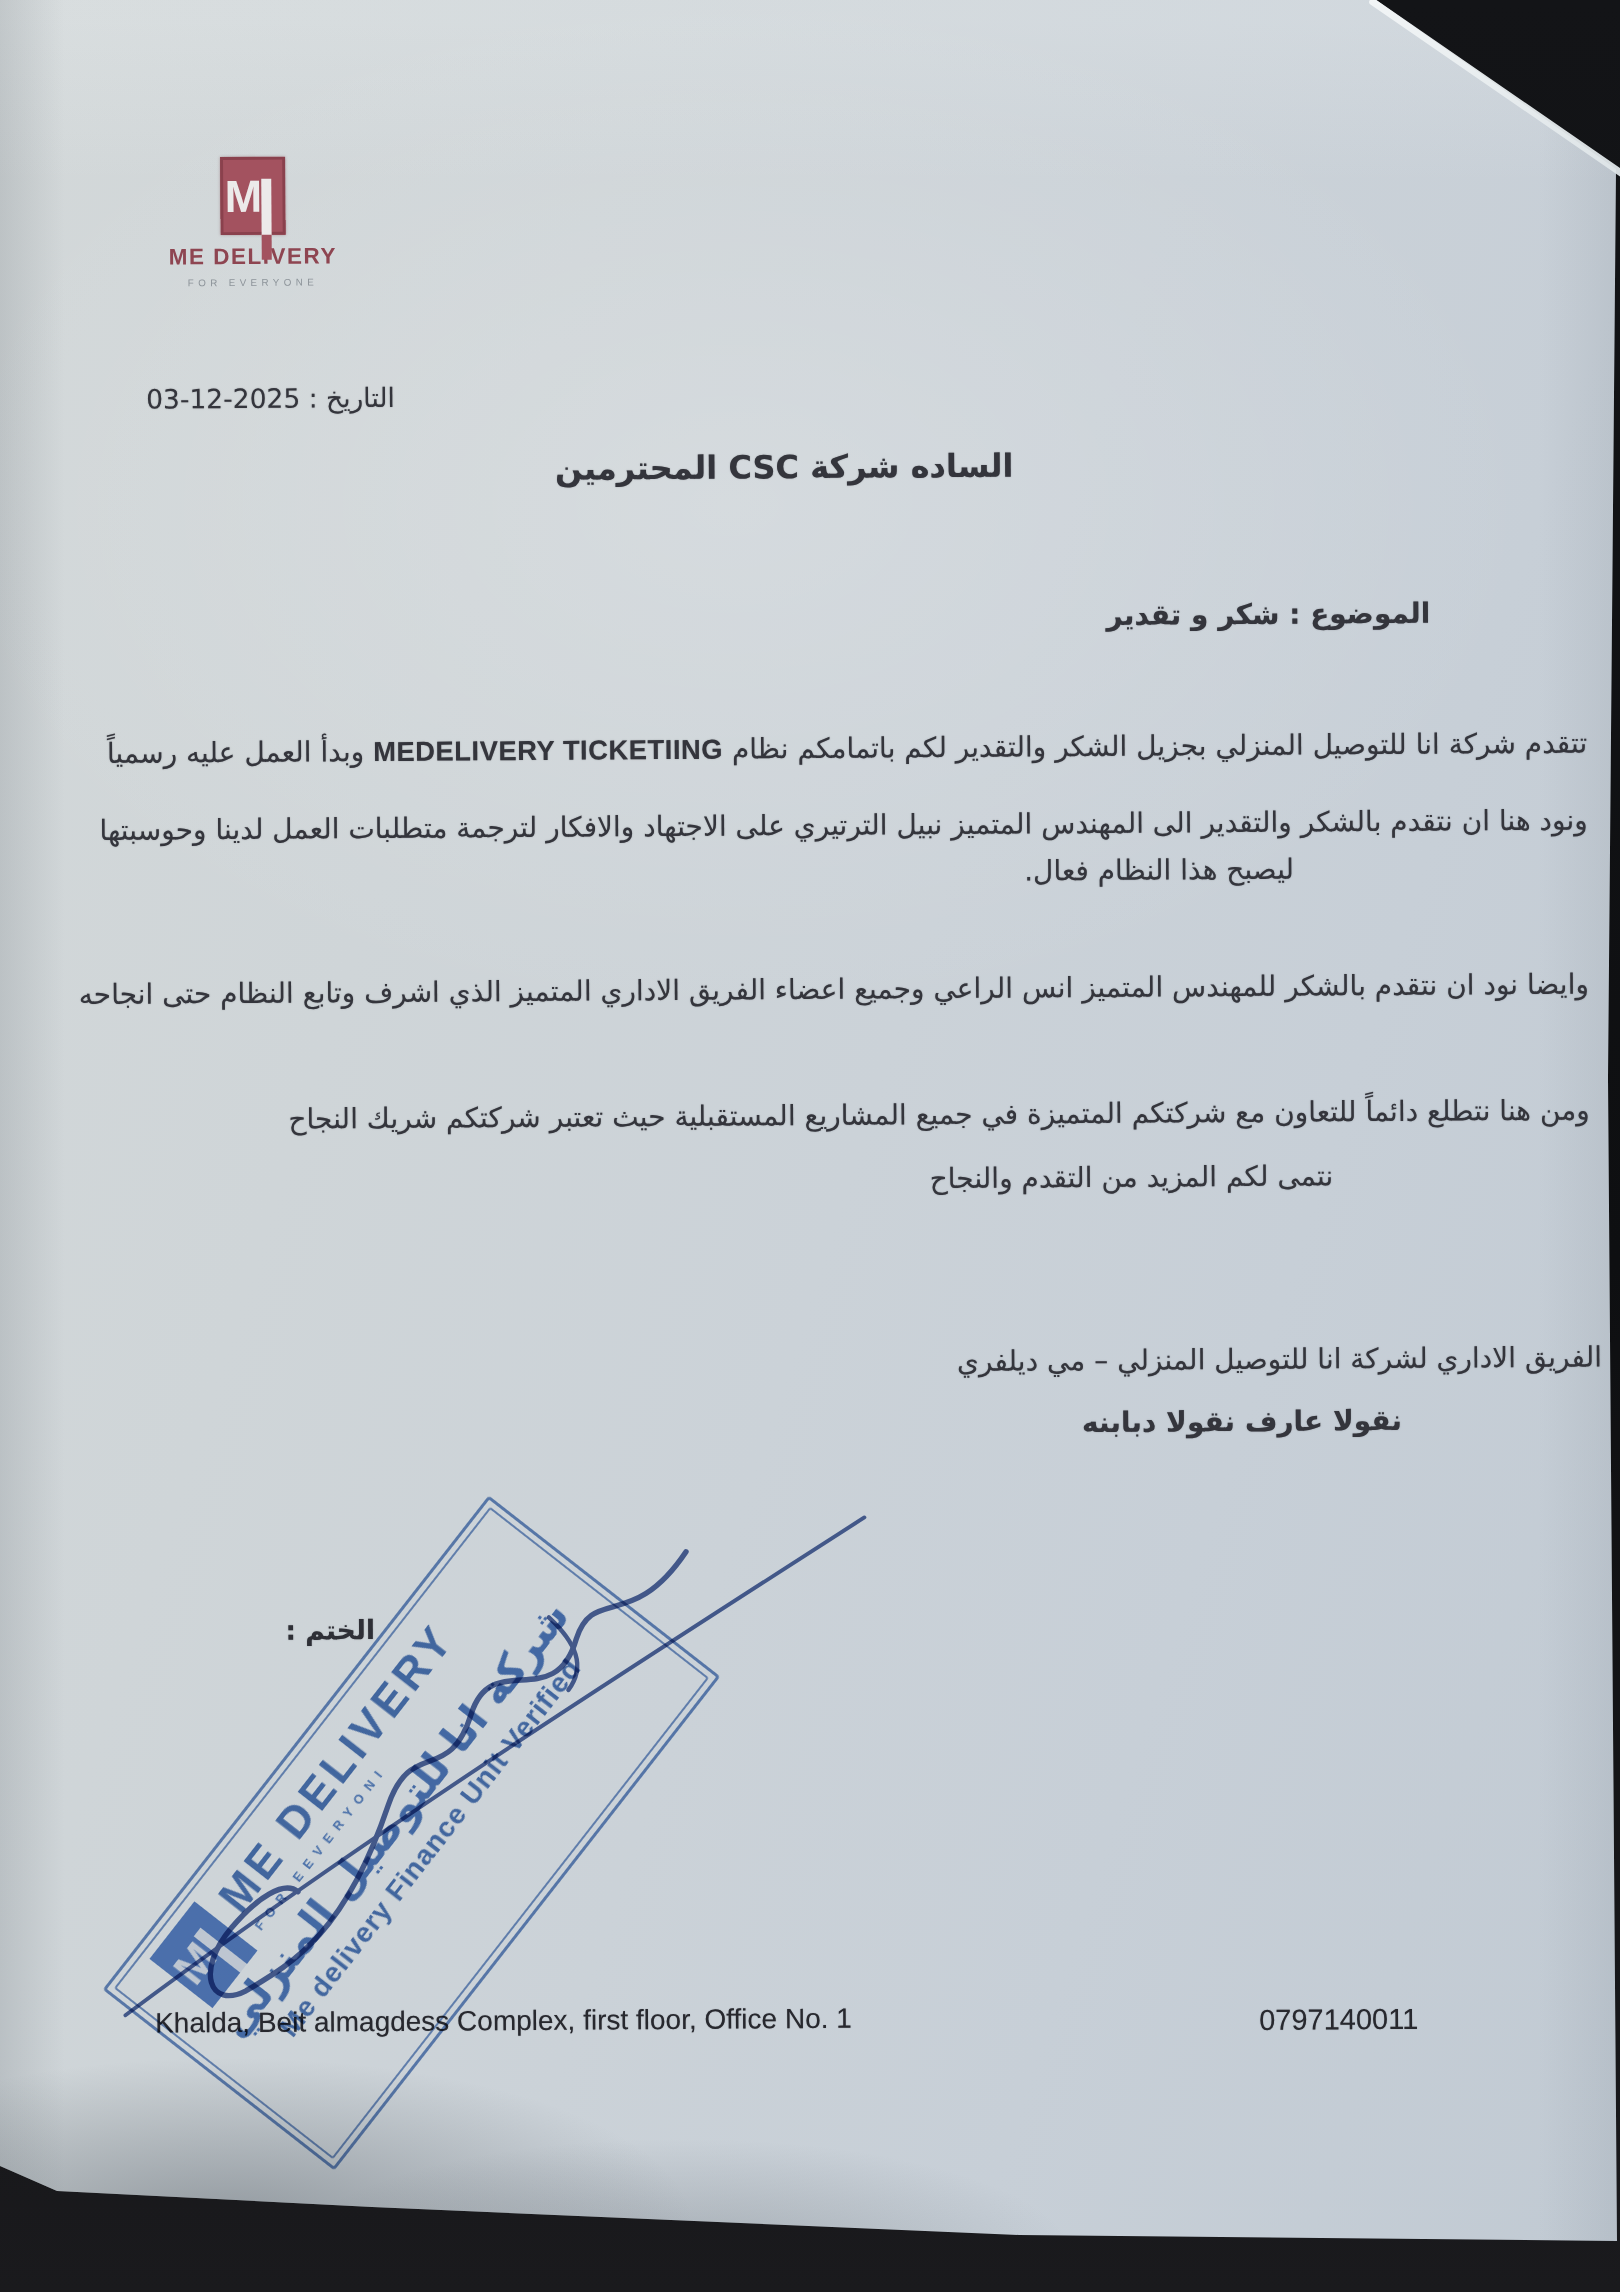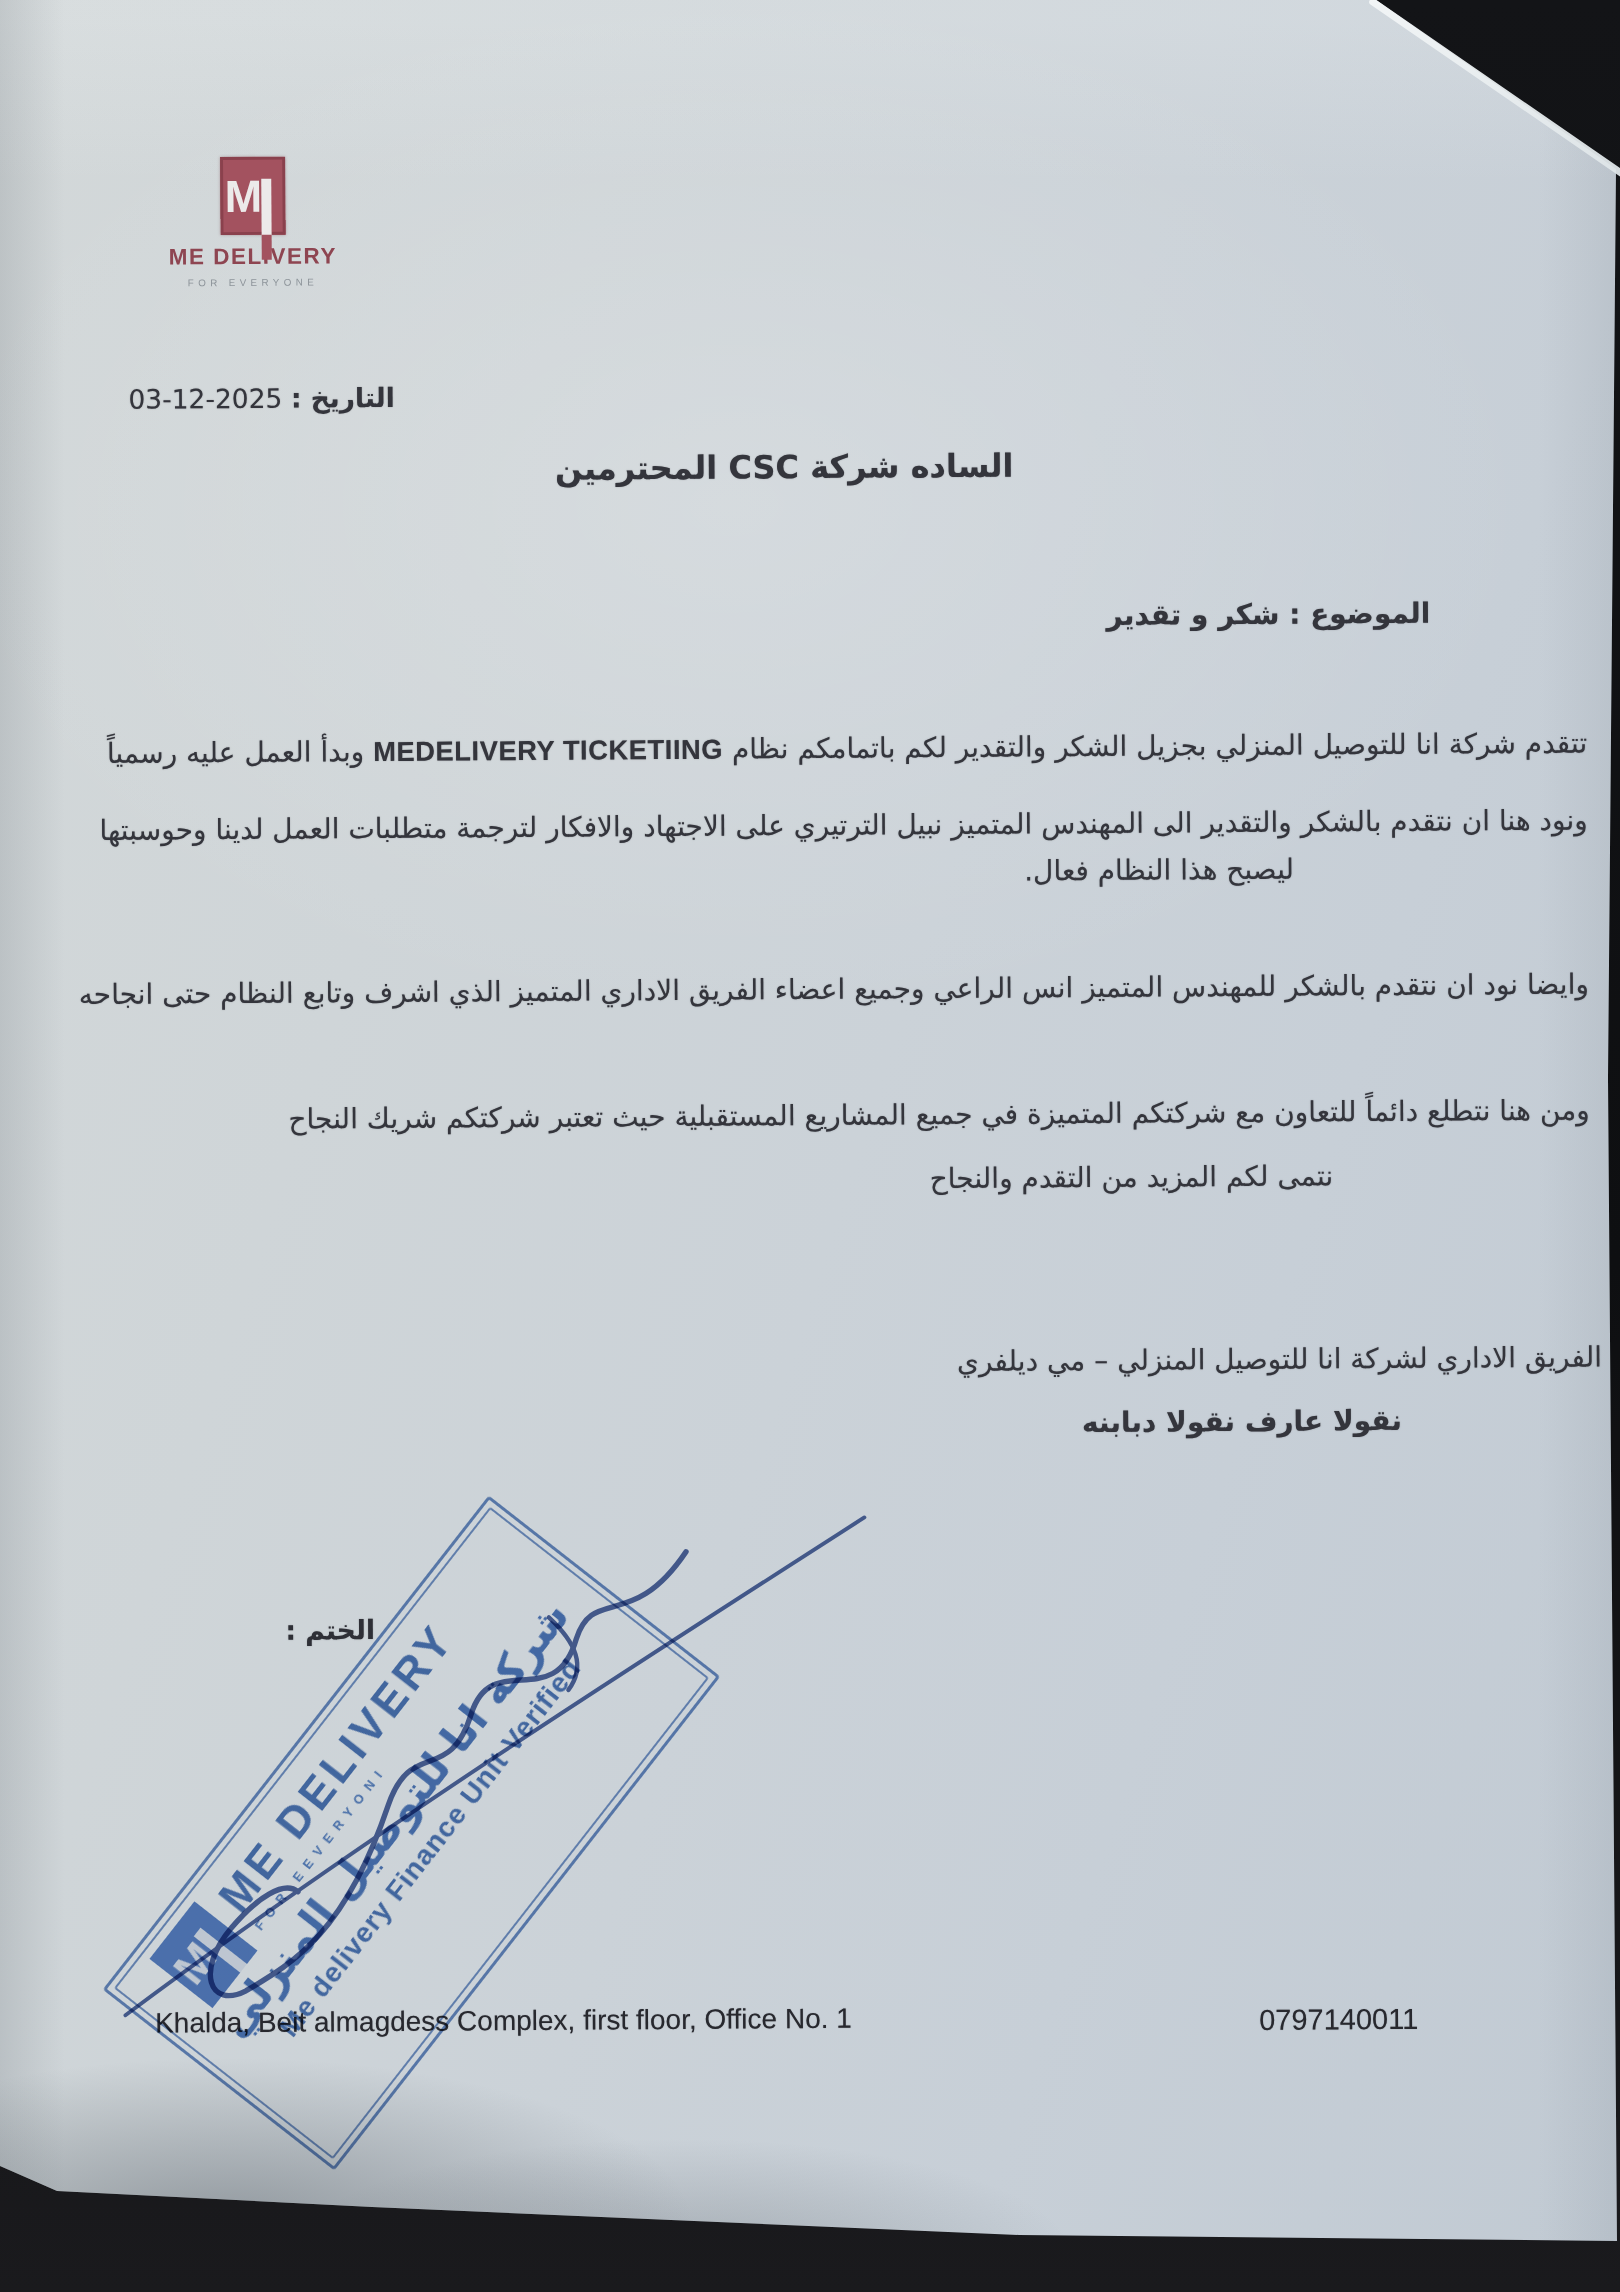--- a/index.html
+++ b/index.html
@@ -19,21 +19,21 @@
       linear-gradient(270deg, rgba(120,130,140,0.16) 0%, transparent 5%),
       linear-gradient(90deg, rgba(90,98,106,0.18) 0%, transparent 4%),
       linear-gradient(0deg, transparent 92%, rgba(236,241,243,0.22) 99%);}
   #edge-tr{position:absolute;left:1372px;top:-2.9px;width:329px;height:6.9px;
     background:linear-gradient(90deg,#f3f6f7,#dde4e7);transform:rotate(34.6deg);
     transform-origin:left top;border-radius:2.9px;opacity:.95;}
   
   #content{position:absolute;inset:0;transform:rotate(-0.4deg);color:#34353c;}
   .ar{position:absolute;direction:rtl;white-space:nowrap;font-size:28px;line-height:1.3;
       color:#34353c;text-shadow:0 0 1.2px rgba(52,53,60,0.5);}
-  .bold{font-weight:700;}
+  .bold{font-weight:400;}
   .latin{font-family:"Liberation Sans",sans-serif;}
   
   #letterhead{position:absolute;left:165px;top:153px;width:188px;text-align:center;}
   .logo-square{position:relative;width:65px;height:78px;margin:0 auto;background:#a3525f;
     box-shadow:inset 0 0 0 2.9px #8a414d,0 0 2.9px rgba(110,55,65,.45);}
   .logo-m{position:absolute;left:4.9px;top:13.7px;font-family:"Liberation Sans",sans-serif;
     font-weight:700;font-size:45px;color:#eceaea;letter-spacing:-2px;}
   .logo-bar{position:absolute;left:41px;top:21.6px;width:10.8px;height:57px;background:#eceaea;}
   .logo-bar-tail{position:absolute;left:41px;top:78px;width:10.8px;height:24.5px;background:#a3525f;}
   .logo-name{font-family:"Liberation Sans",sans-serif;font-weight:700;font-size:22.5px;

